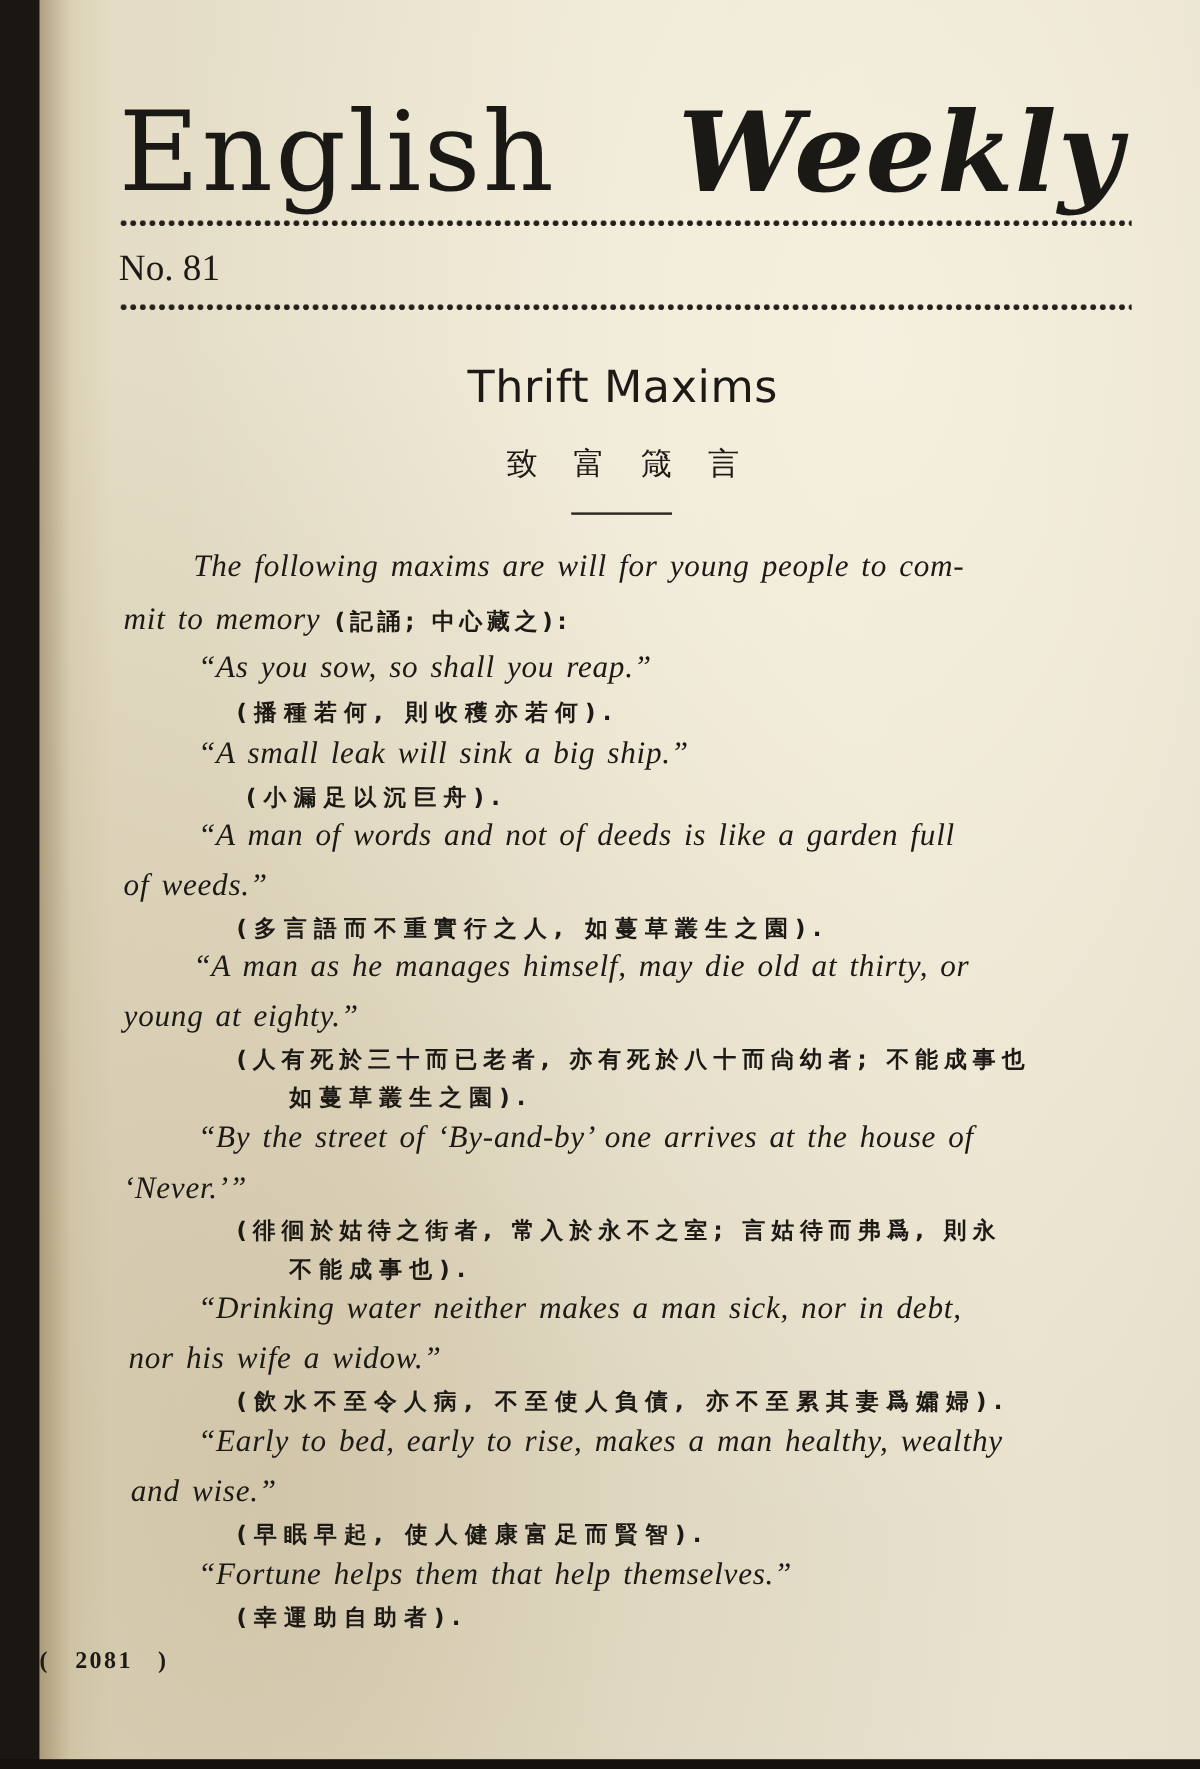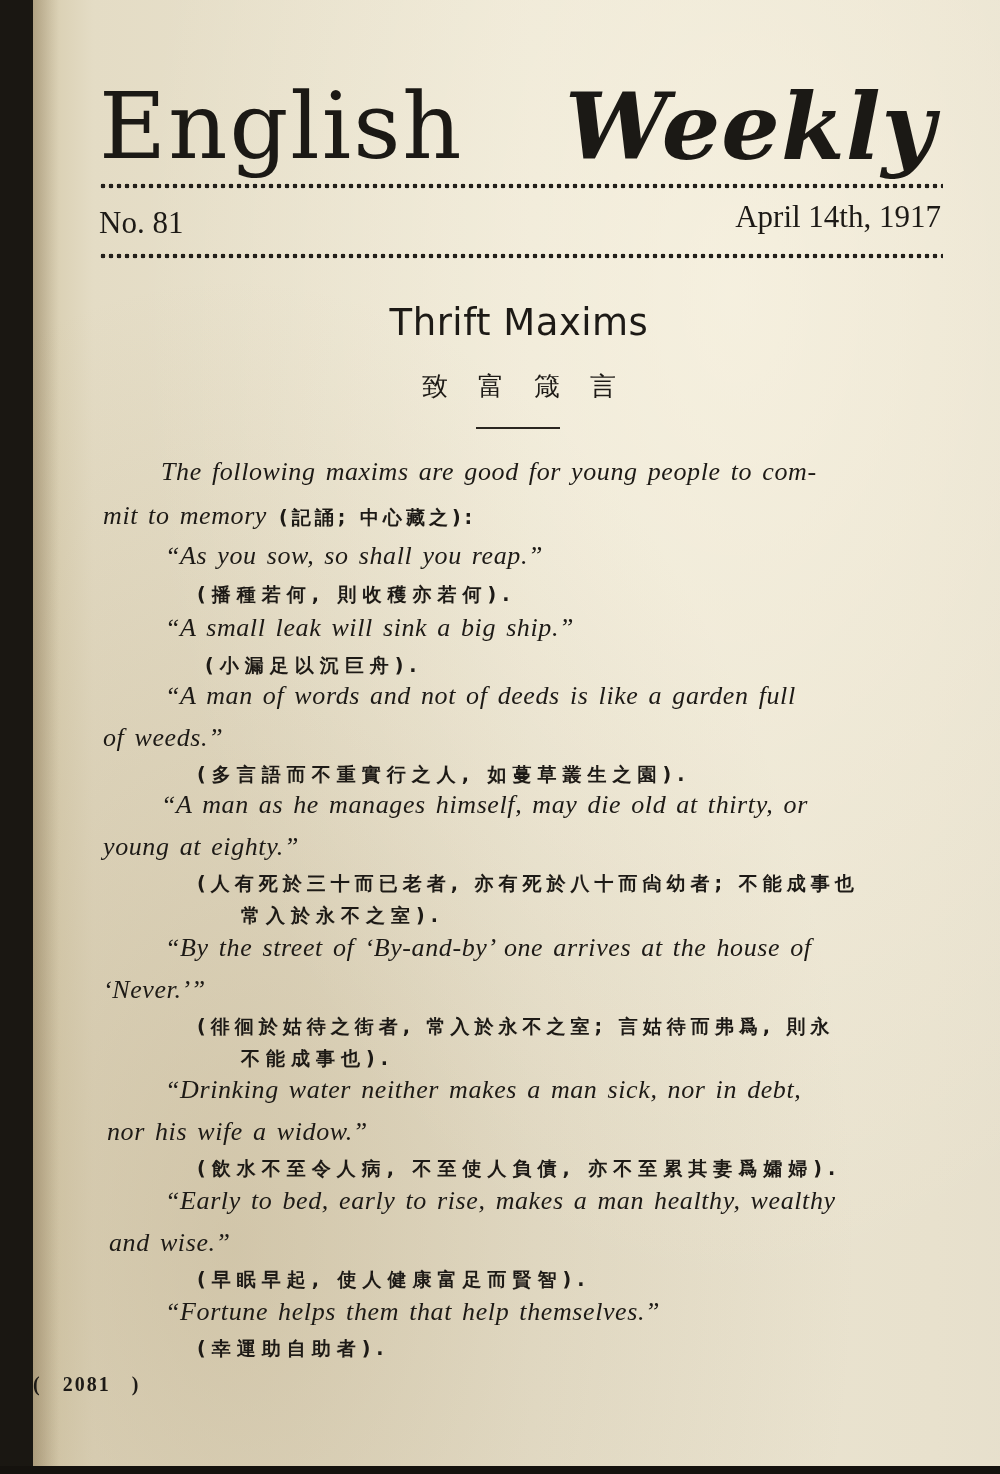--- a/index.html
+++ b/index.html
@@ -179,31 +179,30 @@
 <div class="page">
   <div class="left-shadow"></div>
 
   <div class="masthead-title">
     <span class="w1">English</span>
     <span class="w2">Weekly</span>
   </div>
 
   <div class="dotted-rule rule-top"></div>
   <div class="issue-no">No. 81</div>
-  <div class="issue-date">April 14th, 1917</div>
   <div class="dotted-rule rule-bottom"></div>
 
   <div class="article-title">Thrift Maxims</div>
   <div class="article-subtitle">致富箴言</div>
   <div class="title-rule"></div>
 
   <div class="body">
 
     <div class="line en justify" style="left:58px; top:2px; width:784px;">
-      <span>The following maxims are good for young people to com-</span>
+      <span>The following maxims are will for young people to com-</span>
     </div>
     <div class="line" style="left:0; top:46px;">
       <span class="en">mit to memory</span>
       <span class="zh" style="margin-left:8px; letter-spacing:4px;">(記誦; 中心藏之):</span>
     </div>
 
     <div class="line en" style="left:62px; top:86px;">“As you sow, so shall you reap.”</div>
     <div class="line zh" style="left:94px; top:127px;">(播種若何, 則收穫亦若何).</div>
 
     <div class="line en" style="left:62px; top:158px;">“A small leak will sink a big ship.”</div>
@@ -211,21 +210,21 @@
 
     <div class="line en justify" style="left:62px; top:226px; width:780px;">
       <span>“A man of words and not of deeds is like a garden full</span>
     </div>
     <div class="line en" style="left:0; top:268px;">of weeds.”</div>
     <div class="line zh" style="left:94px; top:307px;">(多言語而不重實行之人, 如蔓草叢生之園).</div>
 
     <div class="line en" style="left:58px; top:335px;">“A man as he manages himself, may die old at thirty, or</div>
     <div class="line en" style="left:0; top:377px;">young at eighty.”</div>
     <div class="line zh" style="left:94px; top:416px; letter-spacing:5px;">(人有死於三十而已老者, 亦有死於八十而尙幼者; 不能成事也</div>
-    <div class="line zh" style="left:138px; top:448px;">常入於永不之室).</div>
+    <div class="line zh" style="left:138px; top:448px;">如蔓草叢生之園).</div>
 
     <div class="line en" style="left:62px; top:478px;">“By the street of ‘By-and-by’ one arrives at the house of</div>
     <div class="line en" style="left:0; top:520px;">‘Never.’”</div>
     <div class="line zh" style="left:94px; top:559px; letter-spacing:5px;">(徘徊於姑待之街者, 常入於永不之室; 言姑待而弗爲, 則永</div>
     <div class="line zh" style="left:138px; top:591px;">不能成事也).</div>
 
     <div class="line en" style="left:62px; top:620px;">“Drinking water neither makes a man sick, nor in debt,</div>
     <div class="line en" style="left:4px; top:662px;">nor his wife a widow.”</div>
     <div class="line zh" style="left:94px; top:701px;">(飲水不至令人病, 不至使人負債, 亦不至累其妻爲孀婦).</div>
 

